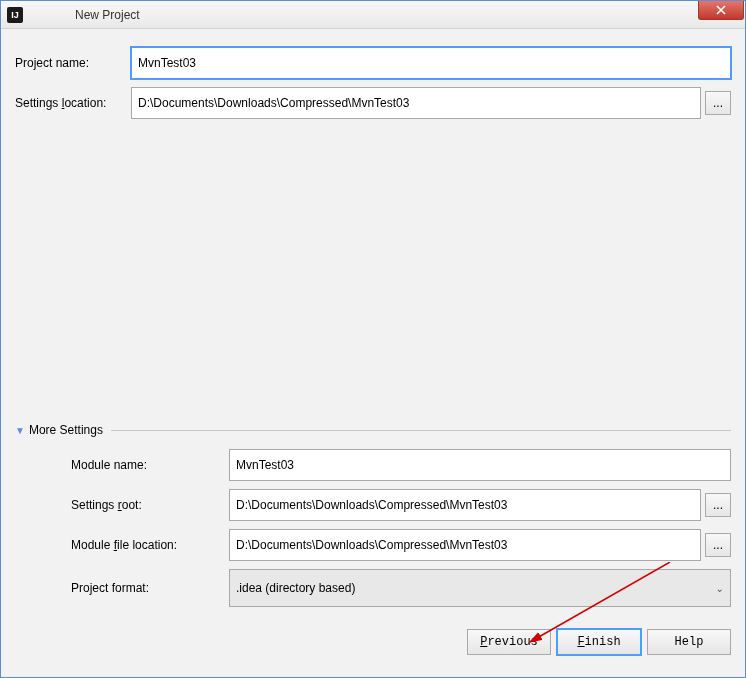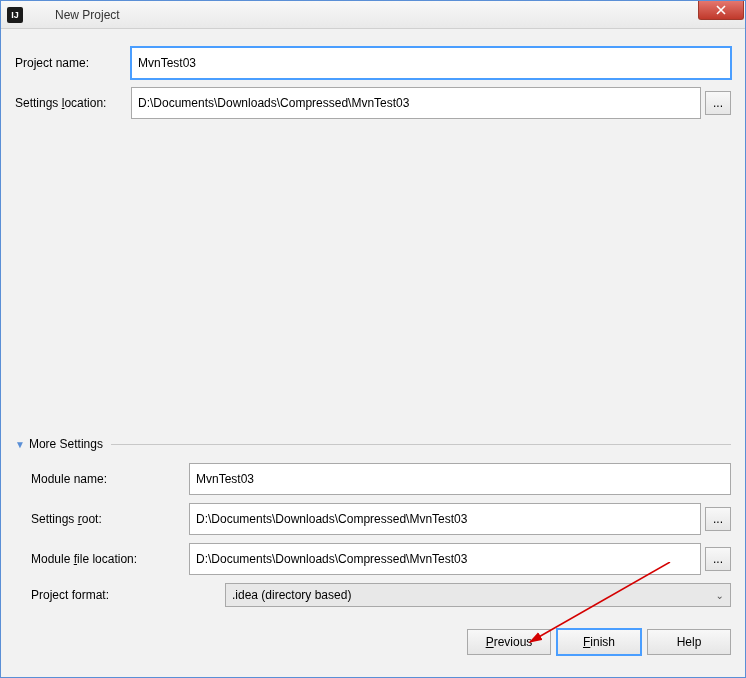--- a/index.html
+++ b/index.html
@@ -26,21 +26,21 @@
   .titlebar .app-icon {
     width: 16px;
     height: 16px;
     background: #1a1a1a;
     color: #fff;
     font-size: 9px;
     font-weight: bold;
     display: flex;
     align-items: center;
     justify-content: center;
-    margin-right: 0;
+    margin-right: 20px;
     border-radius: 2px;
   }
   .titlebar .title-text {
     font-size: 12px;
     color: #333;
     margin-left: 32px;
   }
   .close-btn {
     position: absolute;
     right: 1px;
@@ -68,21 +68,21 @@
   .form-row {
     display: flex;
     align-items: center;
     margin-bottom: 8px;
   }
   .form-row label {
     font-size: 12px;
     color: #000;
   }
   .label-col-top { width: 116px; }
-  .label-col-bot { width: 158px; }
+  .label-col-bot { width: 158px; margin-left: 40px; }
   .text-input {
     flex: 1;
     height: 32px;
     border: 1px solid #a9a9a9;
     padding: 2px 6px;
     font-size: 12px;
     background: #fff;
     font-family: inherit;
   }
   .text-input.focused {
@@ -119,46 +119,45 @@
     flex: 1;
     height: 1px;
     background: #c8c8c8;
     margin-left: 8px;
   }
   .more-settings-body {
     padding-left: 16px;
   }
   .select-box {
     flex: 1;
-    height: 24px;
+    height: 38px;
     border: 1px solid #a9a9a9;
     background: #e8e8e8;
     padding: 2px 6px;
     font-size: 12px;
     display: flex;
     align-items: center;
     justify-content: space-between;
     cursor: pointer;
-    margin-left: 36px;
   }
   .select-box .chev { color: #555; font-size: 10px; }
   .button-bar {
     display: flex;
     justify-content: flex-end;
     gap: 6px;
     margin-top: 14px;
   }
   .btn {
     width: 84px;
     height: 26px;
     border: 1px solid #a9a9a9;
     background: linear-gradient(to bottom, #f8f8f8, #e6e6e6);
     font-size: 12px;
     cursor: pointer;
-    font-family: Liberation Sans, sans-serif;
+    font-family: Liberation Mono, monospace;
   }
   .btn.primary {
     border: 1px solid #4a9eff;
     outline: 1px solid #4a9eff;
   }
   .arrow-annotation {
     position: absolute;
     pointer-events: none;
   }
   u { text-decoration: underline; }

